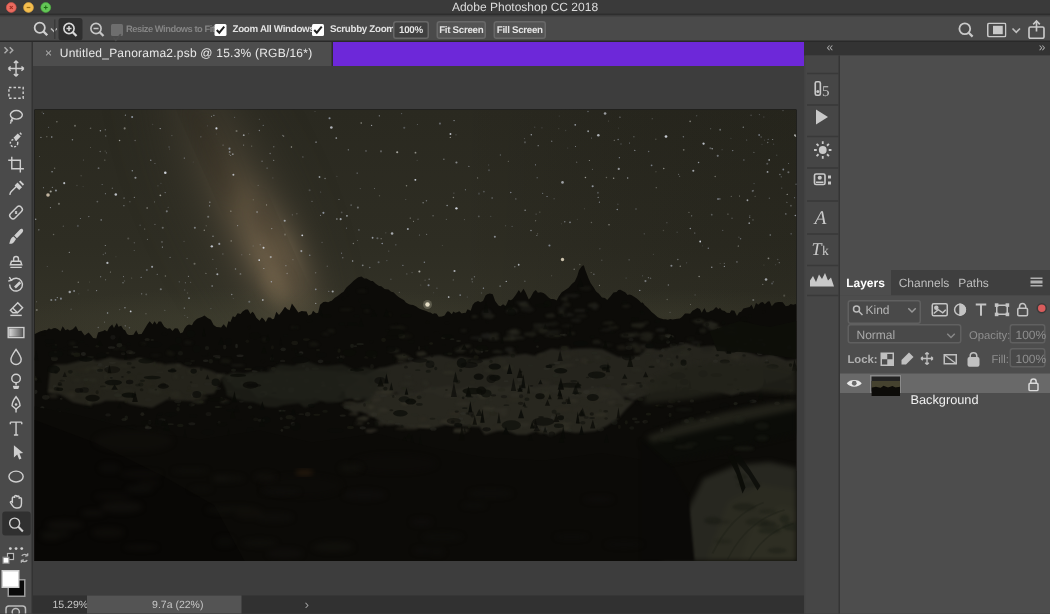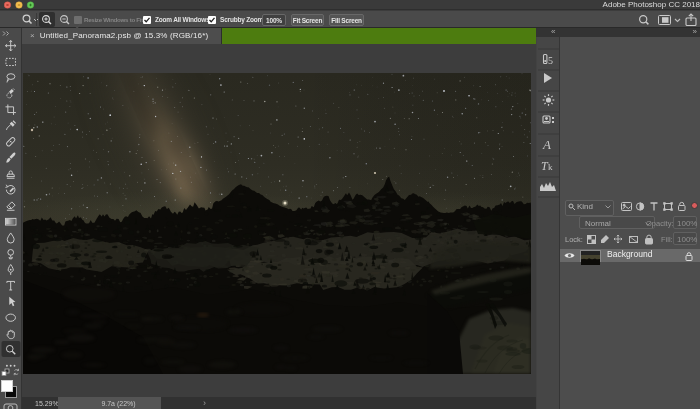--- a/index.html
+++ b/index.html
@@ -1,26 +1,26 @@
 <!DOCTYPE html>
 <html><head><meta charset="utf-8">
 <style>
 *{margin:0;padding:0;box-sizing:border-box;}
 html,body{width:700px;height:409px;overflow:hidden;background:#3c3c3c;
  font-family:"Liberation Sans",sans-serif;-webkit-font-smoothing:antialiased;}
 .abs{position:absolute;}
 #titlebar{position:absolute;left:0;top:0;width:700px;height:10px;background:#3a3a3a;border-bottom:1px solid #2e2e2e;}
-#apptitle{position:absolute;left:0;top:0;width:700px;text-align:right;font-size:8px;line-height:10px;color:#dcdcdc;}
+#apptitle{position:absolute;left:0;top:0;width:700px;text-align:center;font-size:8px;line-height:10px;color:#dcdcdc;}
 #optbar{position:absolute;left:0;top:11px;width:700px;height:17px;background:#4a4a4a;border-bottom:1px solid #292929;}
 .chk{position:absolute;width:8px;height:8px;background:#fff;border-radius:1px;top:5px;}
 .chk svg{position:absolute;left:0;top:0;}
 .optlabel{position:absolute;top:0;height:17px;line-height:17px;font-size:6.5px;color:#e2e2e2;font-weight:bold;letter-spacing:-0.2px;white-space:nowrap;}
 .optbtn{position:absolute;top:3px;height:12px;line-height:11px;font-size:6.5px;color:#e4e4e4;font-weight:bold;text-align:center;background:#545454;border:1px solid #686868;border-radius:2px;white-space:nowrap;letter-spacing:-0.2px;}
 #toolbar{position:absolute;left:0;top:28px;width:22px;height:381px;background:#4a4a4a;border-right:1px solid #333;}
-#tabbar{position:absolute;left:22px;top:28px;width:514px;height:16px;background:#4d7c0f;}
+#tabbar{position:absolute;left:22px;top:28px;width:514px;height:16px;background:#6d28d9;}
 #tab1{position:absolute;left:0px;top:0;width:200px;height:16px;background:#4d4d4d;border-right:1px solid #2c2c2c;color:#e8e8e8;font-size:8px;line-height:16px;letter-spacing:0.15px;white-space:nowrap;}
 #paste{position:absolute;left:22px;top:44px;width:514px;height:353px;background:#3d3d3d;}
 #photo{position:absolute;left:1px;top:29px;width:508px;height:301px;background:#000;}
 #statusbar{position:absolute;left:22px;top:397px;width:514px;height:12px;background:#313131;font-size:7px;color:#c6c6c6;}
 #dock{position:absolute;left:536px;top:28px;width:164px;height:381px;background:#424242;}
 #dockhead{position:absolute;left:0;top:0;width:164px;height:9px;background:#333;color:#aaa;font-size:8px;}
 #iconstrip{position:absolute;left:1px;top:9px;width:23px;height:372px;background:#464646;border-right:1px solid #353535;}
 #panels{position:absolute;left:24px;top:9px;width:140px;height:372px;background:#4d4d4d;}
 .ptabbar{position:absolute;left:0;width:140px;height:17px;background:#3f3f3f;}
 .ptab{position:absolute;top:0;height:17px;line-height:17px;font-size:8px;color:#bdbdbd;text-align:center;white-space:nowrap;}
@@ -2189,20 +2189,26 @@
           <line x1="1" y1="5.5" x2="6" y2="5.5" stroke="#c9c9c9"></line>
           <rect x="9" y="1" width="2" height="2" fill="#c9c9c9"></rect>
           <rect x="9" y="5" width="2" height="2" fill="#c9c9c9"></rect>
         </g>
         <text x="6" y="112" font-size="13" font-style="italic" font-family="Liberation Serif" fill="#c9c9c9">A</text>
         <text x="4" y="133" font-size="12" font-family="Liberation Serif" fill="#c9c9c9" font-style="italic">T</text>
         <text x="11" y="133" font-size="9" font-family="Liberation Serif" fill="#c9c9c9">k</text>
         <path d="M3,154 L3,150 L5,147 L7,151 L9,146 L11,149 L13,145 L15,150 L17,148 L19,154 Z" fill="#c9c9c9"></path>
       </svg></div>
     <div id="panels">
+      <div class="ptabbar" style="top:143px;">
+<div class="ptab active" style="left:0;width:34px;">Layers</div>
+<div class="ptab" style="left:33px;width:46px;">Channels</div>
+<div class="ptab" style="left:74px;width:30px;">Paths</div>
+<div class="hamb" style="right:5px;top:5px;position:absolute;"></div>
+</div>
       <div class="abs" style="left:0;top:160px;width:140px;height:212px;background:#4d4d4d;">
         <div class="combo" style="left:5px;top:3px;width:49px;height:16px;">
 <svg class="abs" style="left:2px;top:2px" width="8" height="8" viewBox="0 0 8 8">
             <circle cx="3" cy="3" r="2" fill="none" stroke="#bbb" stroke-width="1"></circle>
             <line x1="4.5" y1="4.5" x2="7" y2="7" stroke="#bbb" stroke-width="1"></line>
           </svg>
 <span style="position:absolute;left:11px;top:1px;">Kind</span>
 <svg class="abs" style="right:2px;top:4px" width="6" height="4" viewBox="0 0 6 4">
             <path d="M0.5,0.5 L3,3 L5.5,0.5" stroke="#999" fill="none"></path>
           </svg>
@@ -2220,31 +2226,31 @@
               <rect x="43.2" y="1.2" width="2.4" height="2.4"></rect>
               <rect x="50.4" y="1.2" width="2.4" height="2.4"></rect>
               <rect x="43.2" y="7.4" width="2.4" height="2.4"></rect>
               <rect x="50.4" y="7.4" width="2.4" height="2.4"></rect>
             </g>
 <rect x="58.5" y="4.5" width="6.5" height="5" rx="0.8"></rect>
             <path d="M59.7,4.5 v-1.1 a2,2 0 0 1 4.1,0 v1.1"></path>
 </g>
         </svg>
         <div class="abs" style="left:131px;top:5px;width:7px;height:7px;border-radius:50%;background:#d95c5c;border:1px solid #3a3a3a;"></div>
-        <div class="combo" style="left:5px;top:19px;width:76px;height:13px;color:#a9a9a9;margin-left:14px;">
+        <div class="combo" style="left:5px;top:19px;width:76px;height:13px;color:#a9a9a9;">
           <span style="position:absolute;left:5px;top:2px;">Normal</span>
 <svg class="abs" style="right:3px;top:5px" width="6" height="4" viewBox="0 0 6 4">
             <path d="M0.5,0.5 L3,3 L5.5,0.5" stroke="#888" fill="none"></path>
           </svg>
         </div>
 <span class="abs dim" style="left:86px;top:22px;font-size:7.5px;">Opacity:</span>
 <div class="combo" style="left:113px;top:19px;width:24px;height:13px;color:#8f8f8f;">
           <span style="position:absolute;left:3px;top:2px;">100%</span>
         </div>
-        <span class="abs" style="left:5px;top:38px;font-size:7.5px;color:#b0b0b0;">Lock:</span>
+        <span class="abs" style="left:5px;top:38px;font-size:7.5px;color:#b0b0b0;font-weight:bold;">Lock:</span>
 <svg class="abs" style="left:26px;top:37px" width="70" height="11" viewBox="0 0 70 11">
 <g stroke="#c0c0c0" fill="none" stroke-width="1">
 <rect x="1.5" y="1.5" width="8" height="8"></rect>
             <rect x="1.5" y="1.5" width="4" height="4" fill="#c0c0c0" stroke="none"></rect>
             <rect x="5.5" y="5.5" width="4" height="4" fill="#c0c0c0" stroke="none"></rect>
 <path d="M20,1 L23,4 L18,9 L15,9 L15,6 Z" fill="#c0c0c0" stroke="none"></path>
 <path d="M32,1 L32,9 M28,5 L36,5 M32,1 L30.8,2.2 M32,1 L33.2,2.2 M32,9 L30.8,7.8 M32,9 L33.2,7.8 M28,5 L29.2,3.8 M28,5 L29.2,6.2 M36,5 L34.8,3.8 M36,5 L34.8,6.2" stroke-width="0.9"></path>
 <rect x="43.5" y="2.5" width="8" height="6"></rect>
             <path d="M43.5,2.5 L51.5,8.5" stroke-width="0.9"></path>
 <rect x="59.5" y="4.5" width="7" height="5.5" rx="0.8" fill="#c0c0c0"></rect>
@@ -2260,20 +2266,20 @@
             <path d="M0.5,4.5 C2.5,1.5 8.5,1.5 10.5,4.5 C8.5,7.5 2.5,7.5 0.5,4.5 Z" fill="#e8e8e8"></path>
             <circle cx="5.5" cy="4.5" r="1.6" fill="#696969"></circle>
           </svg>
 <div class="abs" style="left:20px;top:0.5px;width:21px;height:12px;background:#232323;border:1px solid #8a8a8a;">
 <svg width="19" height="10" viewBox="0 0 19 10">
               <rect width="19" height="10" fill="#191812"></rect>
               <rect width="19" height="4.5" fill="#45422f"></rect>
               <path d="M0,4.5 L3,3.8 L6,4.6 L8,3.2 L11,4.4 L14,3.4 L16,4.4 L19,3.9 L19,10 L0,10 Z" fill="#0c0b08"></path>
             </svg>
 </div>
-<span style="position:absolute;left:47px;top:0;font-size:8.5px;color:#f0f0f0;">Background</span>
+<span style="position:absolute;left:47px;top:12px;font-size:8.5px;color:#f0f0f0;">Background</span>
 <svg class="abs" style="right:7px;top:2.5px" width="8" height="9" viewBox="0 0 8 9">
             <rect x="1" y="3.5" width="6" height="5" rx="0.8" fill="none" stroke="#dadada" stroke-width="1"></rect>
             <path d="M2.2,3.5 v-1 a1.8,1.8 0 0 1 3.6,0 v1" fill="none" stroke="#dadada" stroke-width="1"></path>
           </svg>
 </div>
       </div>
     </div>
   </div>
 </body></html>

